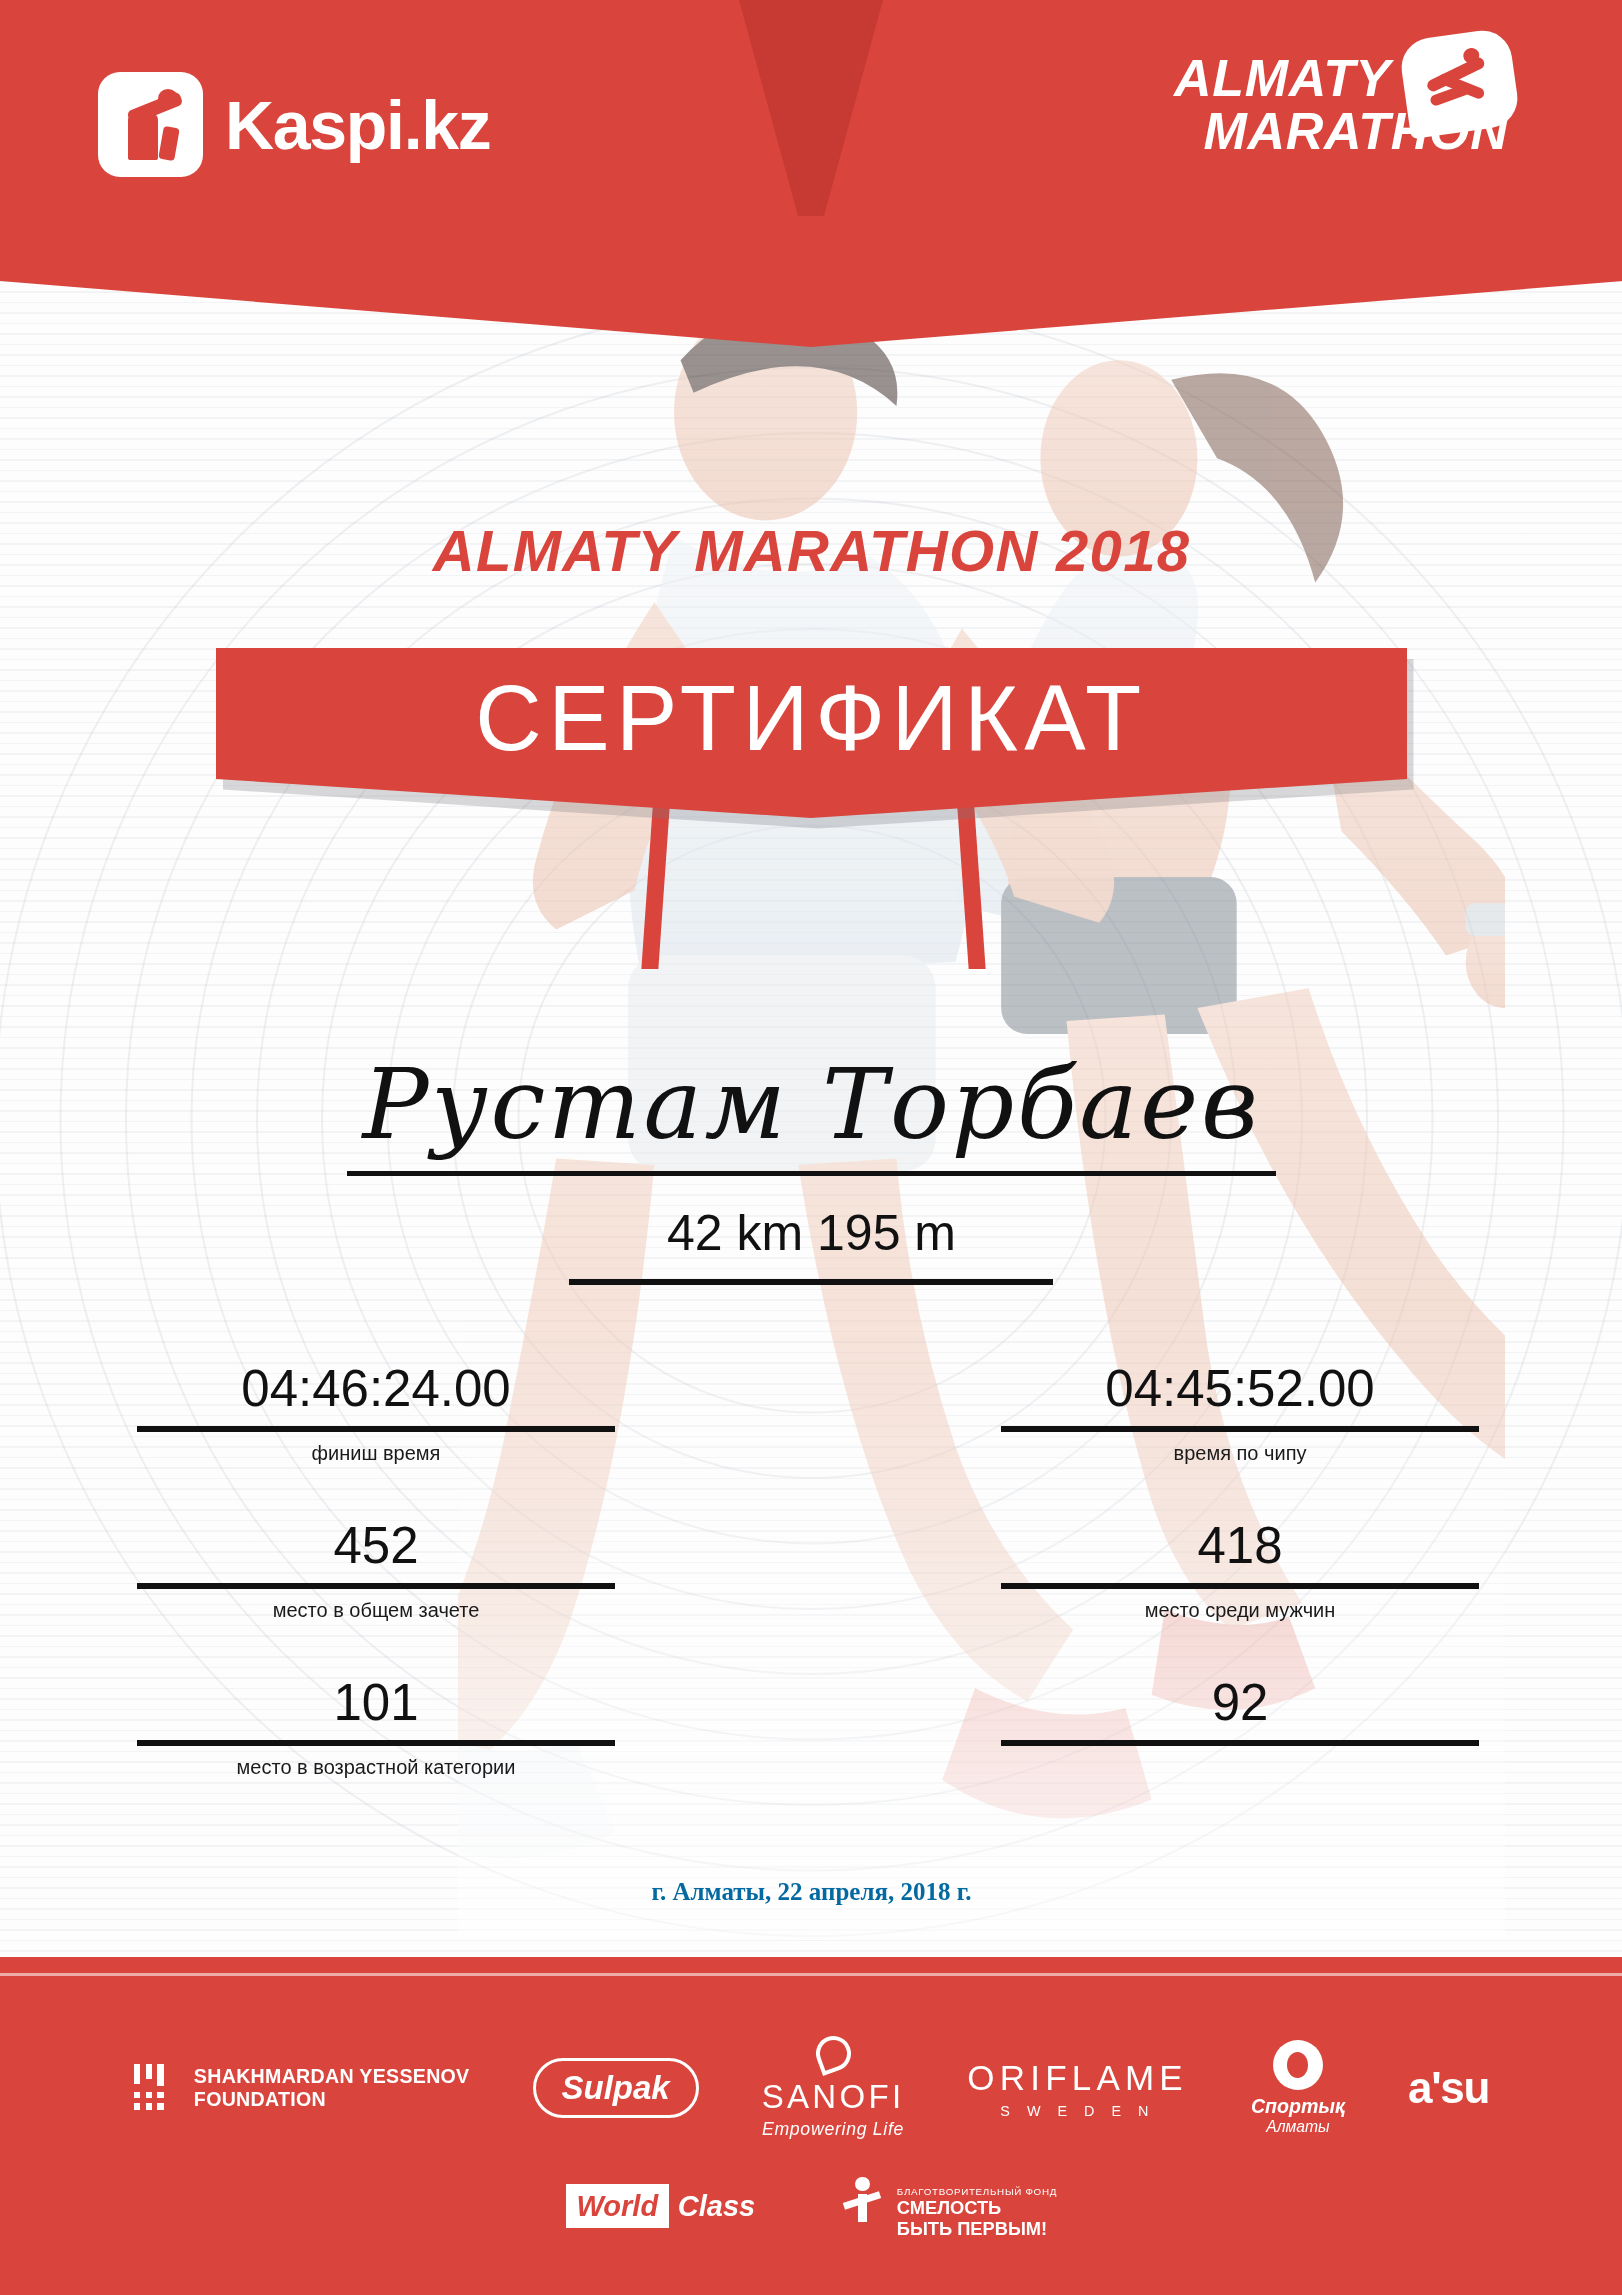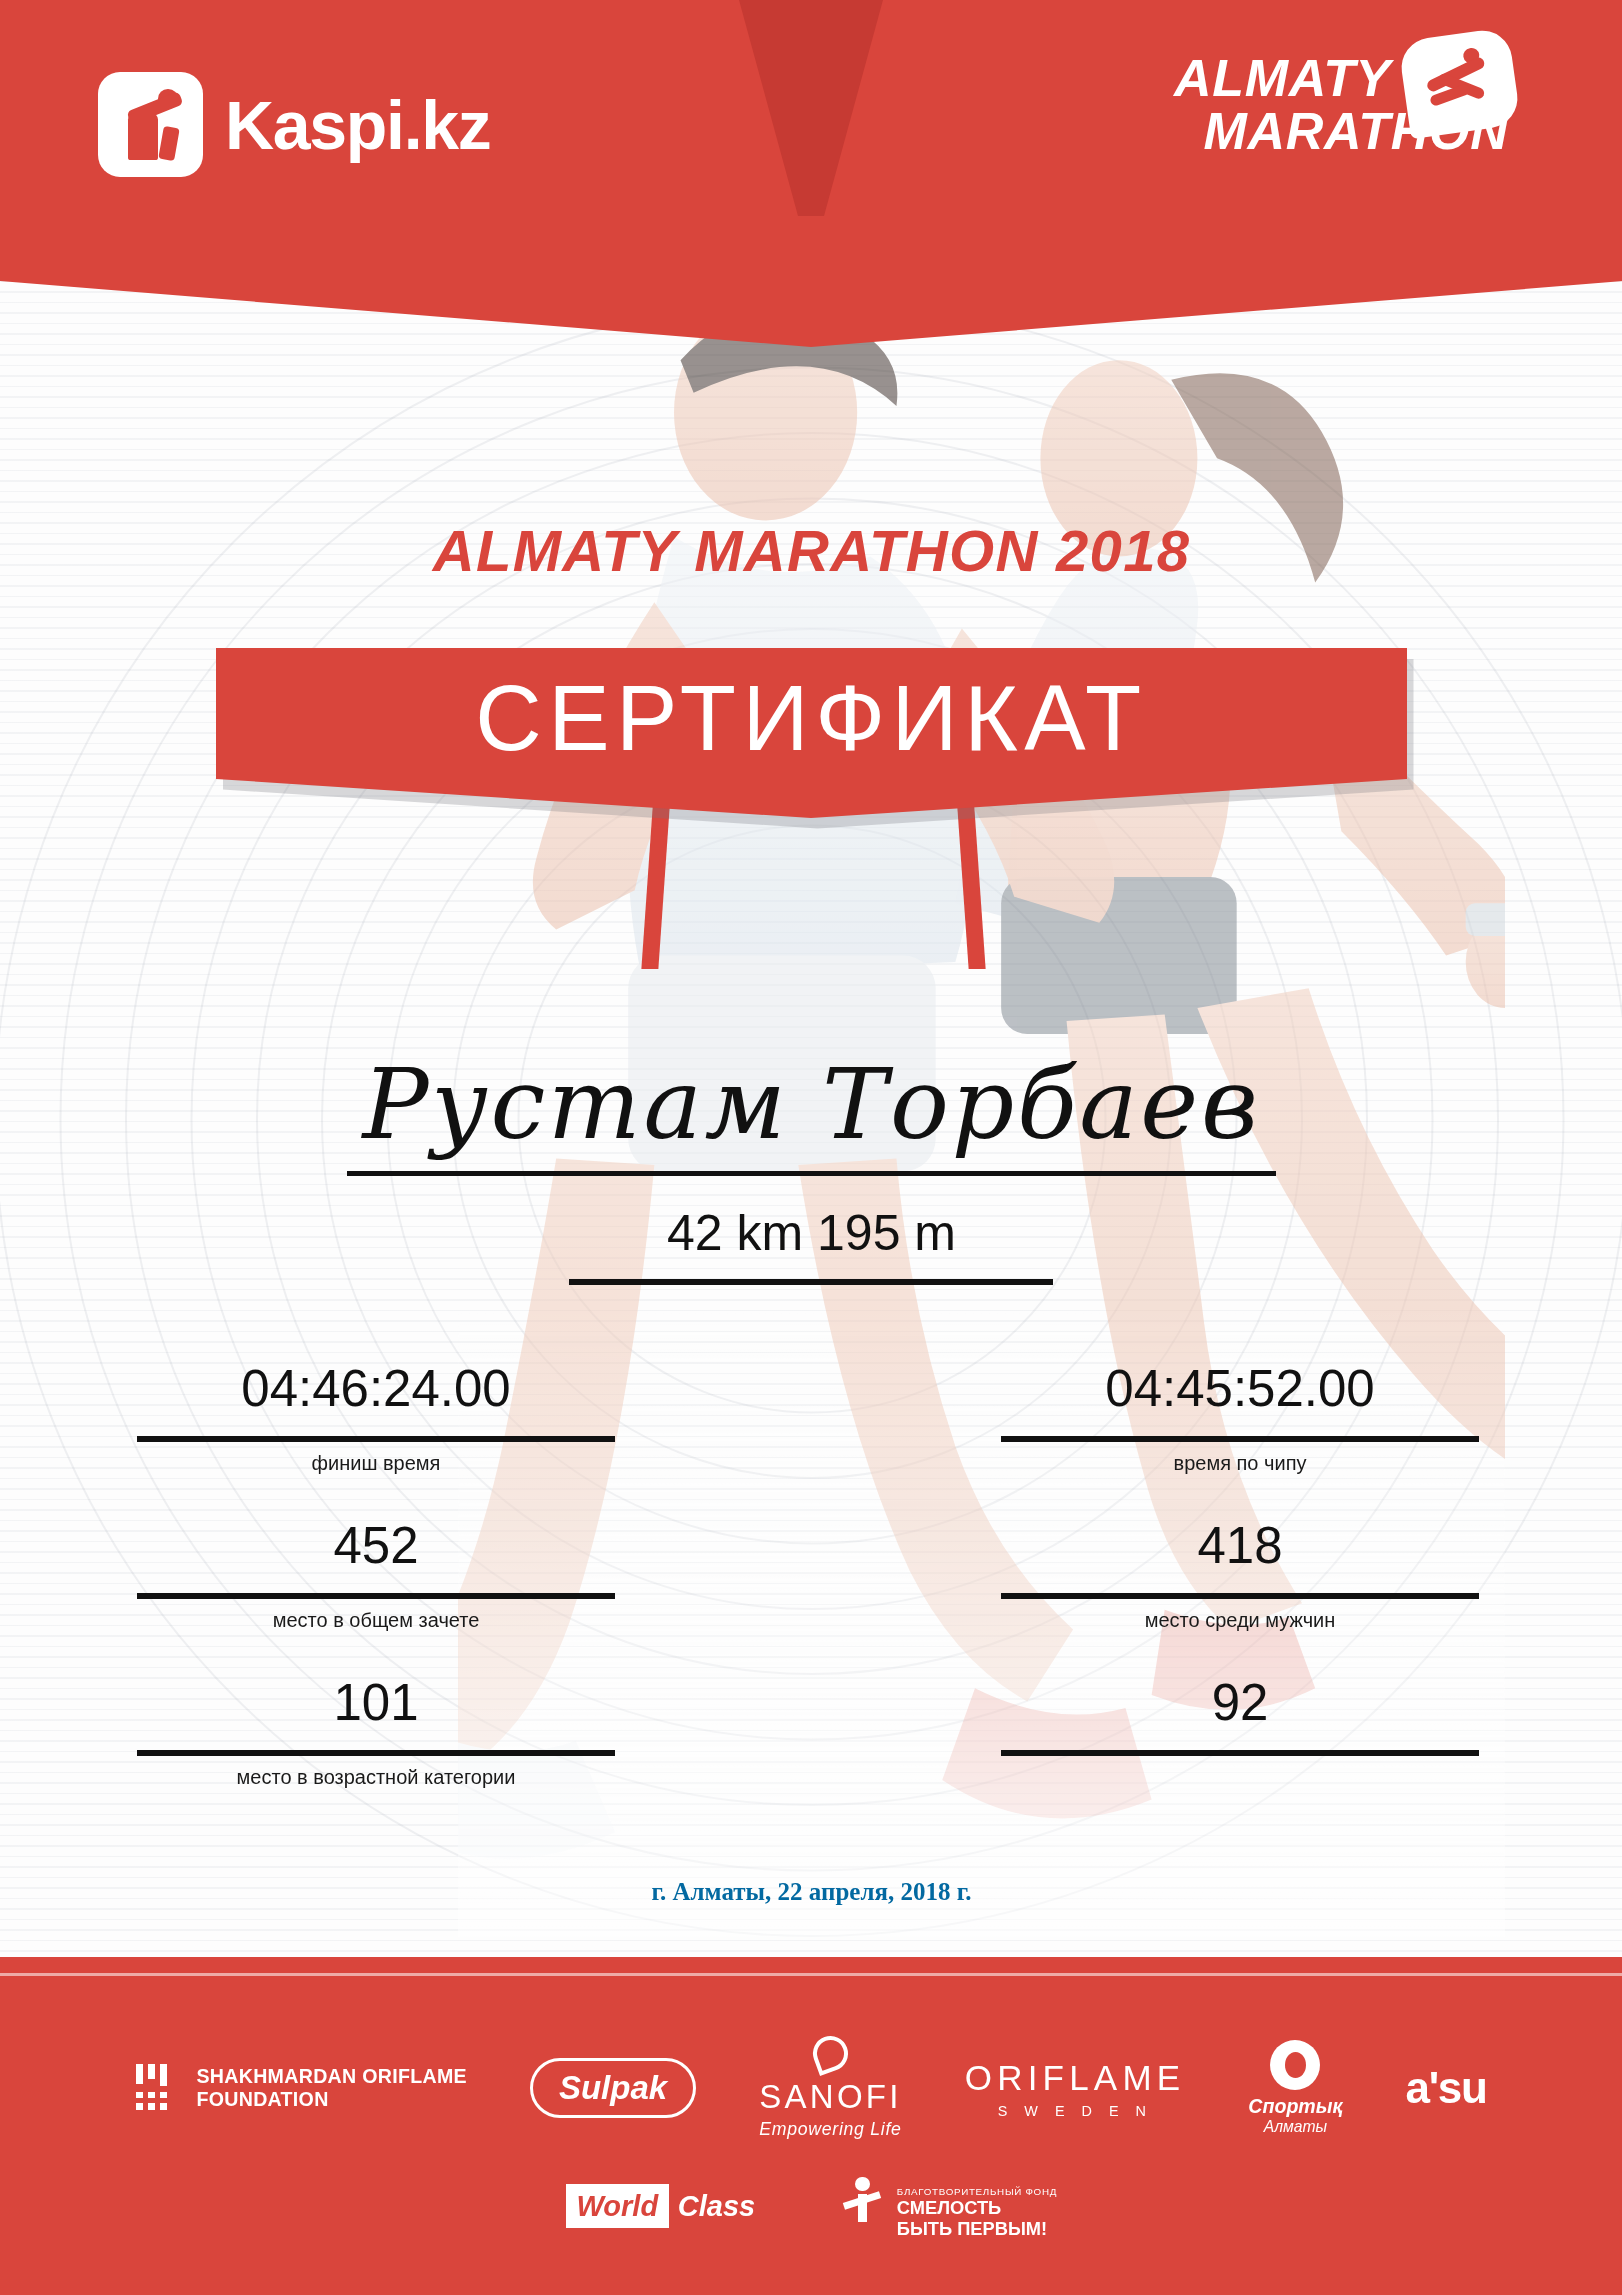--- a/index.html
+++ b/index.html
@@ -266,21 +266,21 @@
     position: absolute;
     width: 478px;
     text-align: center;
   }
   .res-cell.left  { left: 137px; }
   .res-cell.right { left: 1001px; }
   .res-value {
     font-size: 51px;
     color: #111111;
     line-height: 1.1;
-    padding-bottom: 19px;
+    padding-bottom: 9px;
   }
   .res-rule { height: 5.9px; background: #111111; width: 478px; }
   .res-caption {
     font-size: 20px;
     color: #1a1a1a;
     padding-top: 10.5px;
   }
 
   .place-city {
     position: absolute;
@@ -550,21 +550,21 @@
           <i style="left:11.8px;top:0;width:6.5px;height:14.4px"></i>
           <i style="left:23.6px;top:0;width:6.5px;height:22px"></i>
           <i style="left:0;top:27.5px;width:6.5px;height:6.5px"></i>
           <i style="left:11.8px;top:27.5px;width:6.5px;height:6.5px"></i>
           <i style="left:23.6px;top:27.5px;width:6.5px;height:6.5px"></i>
           <i style="left:0;top:39px;width:6.5px;height:6.5px"></i>
           <i style="left:11.8px;top:39px;width:6.5px;height:6.5px"></i>
           <i style="left:23.6px;top:39px;width:6.5px;height:6.5px"></i>
         </div>
         <div class="yess-text">
-          <div>SHAKHMARDAN ORIFLAME</div>
+          <div>SHAKHMARDAN YESSENOV</div>
           <div>FOUNDATION</div>
         </div>
       </div>
 
       <div class="sp sp-sulpak">Sulpak</div>
 
       <div class="sp sp-sanofi">
         <div class="swirl"></div>
         <div class="s1">SANOFI</div>
         <div class="s2">Empowering Life</div>

